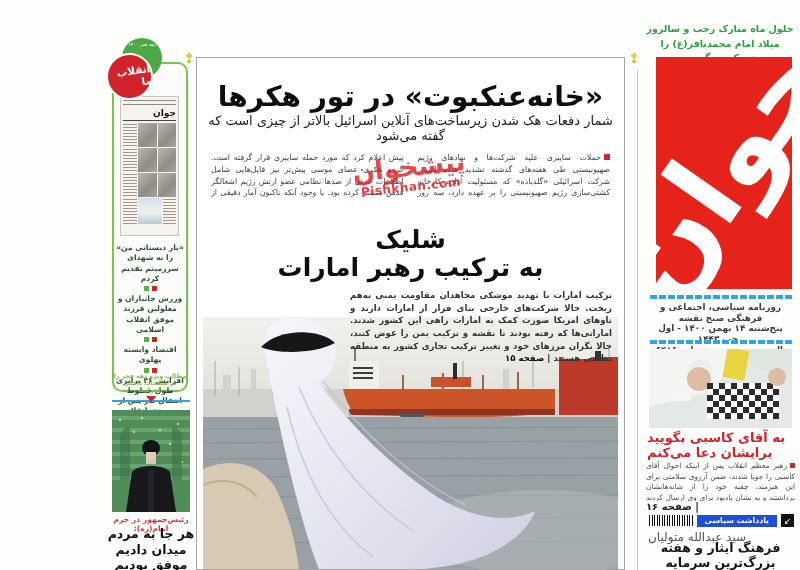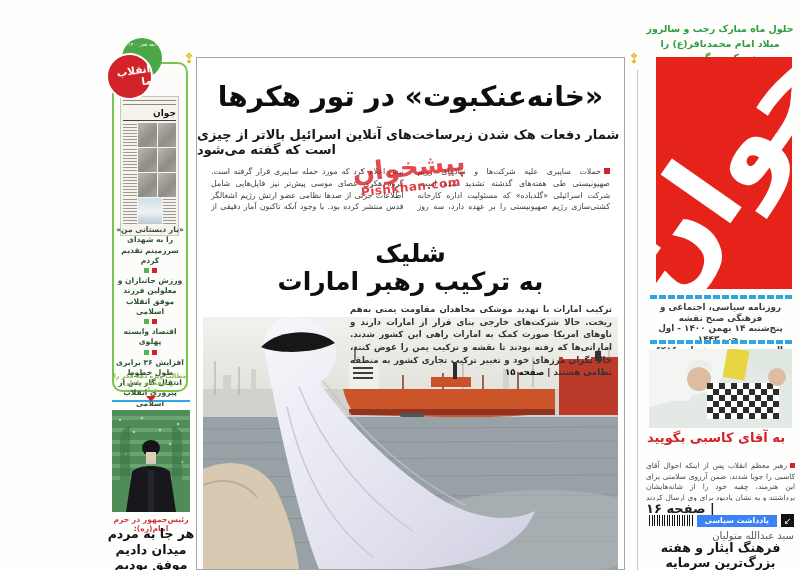--- a/index.html
+++ b/index.html
@@ -21,45 +21,45 @@
   .bluebar { position:absolute; left:649px; width:143px; height:4px;
              background:repeating-linear-gradient(to left,#2ea7e0 0 7px,#ffffff 7px 9px); }
   .paper-info { position:absolute; left:647px; top:302px; width:147px; text-align:center;
                 font-size:8.8px; font-weight:bold; color:#3c3c3c; line-height:1.22; }
   .hospital-photo { position:absolute; left:649px; top:349px; width:143px; height:79px; overflow:hidden; }
   .kassebi-head { position:absolute; left:647px; top:431px; width:147px; text-align:left;
                   color:#d2232a; font-weight:bold; font-size:13px; line-height:1.15; }
   .kassebi-body { position:absolute; left:646px; top:461px; width:149px; font-size:7.4px;
                   color:#4a4a4a; text-align:justify; line-height:1.42; max-height:40px; overflow:hidden; }
   .kassebi-body .lead-sq { display:inline-block; width:5px; height:5px; background:#d2232a; margin-left:3px; }
-  .kassebi-ref { position:absolute; left:646px; top:501px; width:149px; font-size:13px;
+  .kassebi-ref { position:absolute; left:646px; top:501px; width:149px; font-size:10px;
                  font-weight:bold; color:#222; text-align:left; }
   .note-row { position:absolute; left:648px; top:514px; width:146px; height:13px;
               display:flex; align-items:center; gap:4px; }
   .note-icon { width:13px; height:13px; background:#111; color:#fff; font-size:9px;
                display:flex; align-items:center; justify-content:center; flex:0 0 auto; }
-  .note-badge { background:#3b82f6; color:#fff; font-size:7.8px; font-weight:bold;
+  .note-badge { background:#1d4ed8; color:#fff; font-size:7.8px; font-weight:bold;
                 height:12px; line-height:12px; padding:0 8px; white-space:nowrap; flex:0 0 auto; }
   .barcode { flex:1 1 auto; height:11px;
              background:repeating-linear-gradient(to left,#111 0 1px,#fff 1px 3px,#111 3px 4px,#fff 4px 5px); }
-  .note-author { position:absolute; left:648px; top:530px; width:146px; text-align:right;
-                 font-size:10px; color:#555; }
+  .note-author { position:absolute; left:648px; top:530px; width:146px; text-align:left;
+                 font-size:12px; color:#555; }
   .note-head { position:absolute; left:647px; top:540px; width:147px; text-align:center;
                font-size:12.5px; font-weight:bold; color:#151515; line-height:1.22; }
 
   
   .main-box { position:absolute; left:196px; top:57px; width:429px; height:513px;
               background:#fff; border:1px solid #a5a5a3; overflow:hidden; }
   .main-headline { margin-top:24px; text-align:center; font-size:28px; font-weight:bold;
                    color:#0e0e0e; line-height:1.1; letter-spacing:-1px; position:relative; z-index:1; }
   .watermark { position:absolute; left:156px; top:96px; z-index:3; text-align:center;
                transform:rotate(-6deg); pointer-events:none; }
   .watermark .wfa { color:rgba(217,29,35,.8); font-size:26px; font-weight:bold; line-height:1; }
   .watermark .wen { color:rgba(217,29,35,.85); font-size:12px; font-weight:bold; letter-spacing:.5px; }
-  .main-subhead { margin-top:14px; text-align:left; font-size:13px; font-weight:bold;
+  .main-subhead { margin-top:0; text-align:center; font-size:13px; font-weight:normal;
                   color:#1a1a1a; position:relative; z-index:1; }
   .main-cols { margin:9px 14px 0; height:58px; overflow:hidden; column-count:2; column-gap:14px;
                font-size:7.9px; color:#3d3d3d; text-align:justify; line-height:1.5; }
   .main-cols .lead-sq { display:inline-block; width:6px; height:6px; background:#d2232a; margin-left:3px; }
   .pref { font-weight:bold; color:#111; }
   .uae-head { margin-top:16px; text-align:center; font-size:25px; font-weight:bold;
               color:#0e0e0e; line-height:1.12; position:relative; z-index:2; }
   .uae-lead { position:relative; z-index:2; width:262px; margin:7px 12px 0 auto;
               font-size:8.6px; font-weight:bold; color:#333; text-align:justify; line-height:1.48; }
   .port-photo { position:absolute; left:6px; bottom:0; width:415px; height:252px; z-index:0; }
@@ -79,21 +79,21 @@
   .arch-tl { height:8px; background:repeating-linear-gradient(#f5f3ec 0 1px,#8b8b85 1px 2px,#f5f3ec 2px 4px); margin-bottom:1px; }
   .arch-head { display:flex; justify-content:flex-start; align-items:center; height:11px; }
   .arch-mast { font-weight:bold; font-size:9px; color:#151515; line-height:1; }
   .arch-rule { height:1px; background:#444; margin:1px 0 2px; }
   .arch-grid { display:grid; grid-template-columns:1fr 1fr 14px; grid-auto-rows:24px; gap:1px; }
   .arch-ph { background:linear-gradient(135deg,#b9b7b0,#8f8d86 60%,#a5a39c); }
   .arch-tx { background:repeating-linear-gradient(#f5f3ec 0 1px,#9a9a92 1px 2px,#f5f3ec 2px 3px); }
   .arch-bot { margin-top:1px; height:26px; display:flex; gap:1px; }
   .arch-col { flex:1; background:repeating-linear-gradient(#f5f3ec 0 1px,#9a9a92 1px 2px,#f5f3ec 2px 3px); }
   .arch-color { flex:0 0 24px; background:linear-gradient(180deg,#cfe0ea,#eef2f0 55%,#b8c9d6); }
-  .rev-list { position:absolute; left:115px; top:225px; width:70px; text-align:center; }
+  .rev-list { position:absolute; left:115px; top:243px; width:70px; text-align:center; }
   .rev-item-text { font-size:7.6px; font-weight:bold; color:#2f5233; line-height:1.35; }
   .marks { display:flex; justify-content:center; gap:3px; margin:2px 0 3px; }
   .mk { width:5px; height:5px; display:inline-block; }
   .mk.red { background:#d2232a; } .mk.green { background:#59b14a; }
   .rev-note { position:absolute; left:113px; top:372px; width:74px; text-align:center;
               font-size:6.2px; color:#85bb4e; font-weight:bold; }
   .blue-rule { position:absolute; left:112px; top:400px; width:78px; height:2px; background:#2ea7e0; }
   .rule-tri { position:absolute; left:146px; top:396px; width:0; height:0;
               border-left:5px solid transparent; border-right:5px solid transparent; border-top:6px solid #d2232a; }
   .raisi-photo { position:absolute; left:112px; top:410px; width:78px; height:102px; overflow:hidden; }
@@ -176,20 +176,21 @@
           <rect x="124" y="64" width="6" height="6"></rect>
       </g>
       <rect x="76" y="0" width="22" height="30" fill="#e9d441" transform="rotate(10 87 15)"></rect>
       <circle cx="128" cy="28" r="9" fill="#dcbda3"></circle>
       <rect x="20" y="44" width="22" height="8" rx="4" fill="#f5f5f3"></rect>
     </svg>
   </div>
 
   <div class="kassebi-head">
     <div>به آقای کاسبی بگویید</div>
+    <div>برایشان دعا می‌کنم</div>
   </div>
   <div class="kassebi-body"><span class="lead-sq"></span><span>رهبر معظم انقلاب پس از اینکه احوال آقای کاسبی را جویا شدند، ضمن آرزوی سلامتی برای این هنرمند، چفیه خود را از شانه‌هایشان برداشتند و به نشان یادبود برای وی ارسال کردند و در پیغامی فرمودند: «به آقای کاسبی بگویید، برایشان دعا می‌کنم»</span></div>
   <div class="kassebi-ref">| صفحه ۱۶</div>
 
   <div class="note-row">
     <div class="note-icon">↙</div>
     <div class="note-badge">یادداشت سیاسی</div>
     <div class="barcode"></div>
   </div>
   <div class="note-author">سید عبدالله متولیان</div>

